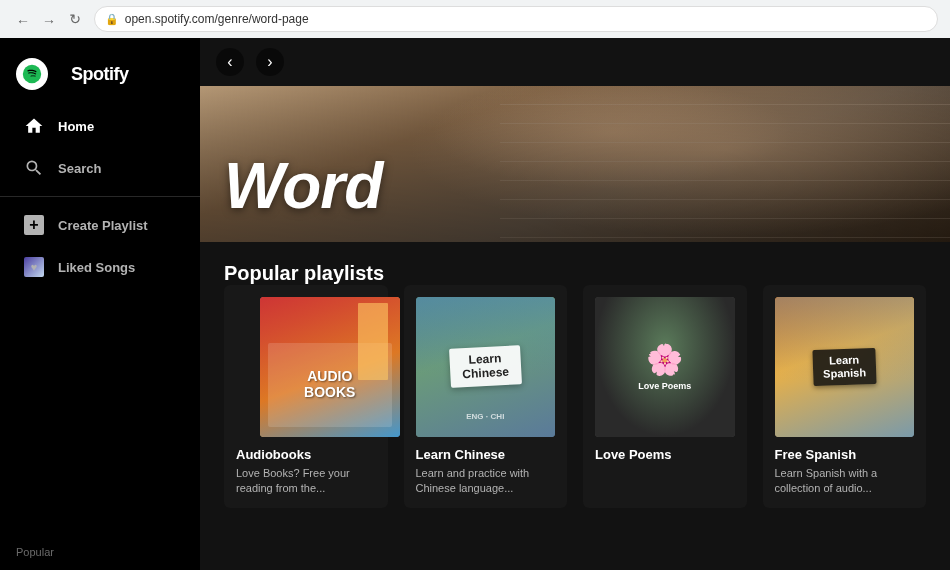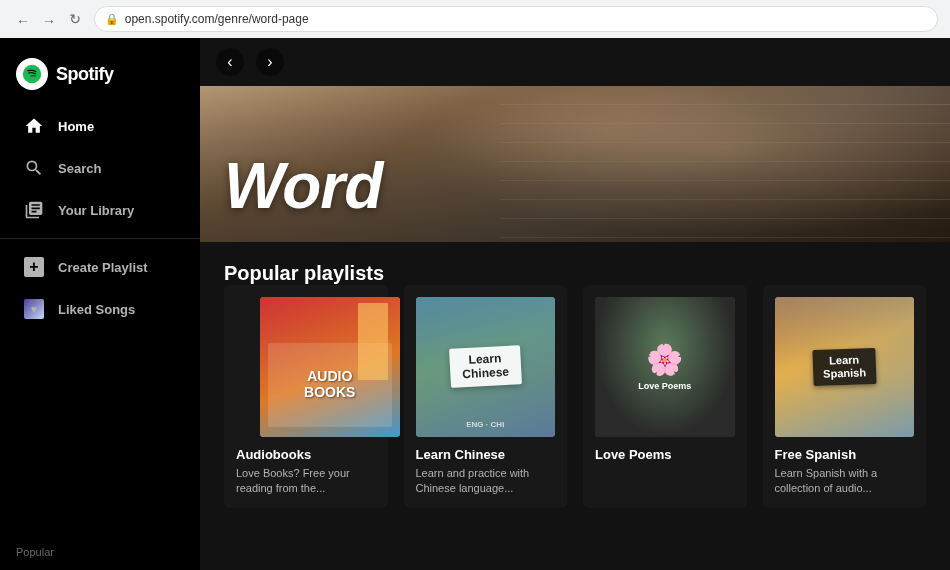--- a/index.html
+++ b/index.html
@@ -89,20 +89,21 @@
     }
     .spotify-logo-inner {
       width: 20px;
       height: 20px;
     }
     .spotify-name {
       color: #fff;
       font-size: 18px;
       font-weight: 700;
       letter-spacing: -0.5px;
+      margin-left: 15px;
     }
     .sidebar-nav {
       display: flex;
       flex-direction: column;
       gap: 2px;
       padding: 0 16px;
     }
     .sidebar-item {
       display: flex;
       align-items: center;
@@ -397,28 +398,20 @@
 
       <a class="sidebar-item">
         <span class="sidebar-icon">
           <svg width="20" height="20" viewBox="0 0 24 24" fill="currentColor">
             <path d="M15.5 14h-.79l-.28-.27A6.47 6.47 0 0 0 16 9.5 6.5 6.5 0 1 0 9.5 16c1.61 0 3.09-.59 4.23-1.57l.27.28v.79l5 4.99L20.49 19l-4.99-5zm-6 0C7.01 14 5 11.99 5 9.5S7.01 5 9.5 5 14 7.01 14 9.5 11.99 14 9.5 14z"></path>
           </svg>
         </span>
         <span>Search</span>
       </a>
 
-      <a class="sidebar-item">
-        <span class="sidebar-icon">
-          <svg width="20" height="20" viewBox="0 0 24 24" fill="currentColor">
-            <path d="M4 6H2v14c0 1.1.9 2 2 2h14v-2H4V6zm16-4H8c-1.1 0-2 .9-2 2v12c0 1.1.9 2 2 2h12c1.1 0 2-.9 2-2V4c0-1.1-.9-2-2-2zm-1 9H9V9h10v2zm-4 4H9v-2h6v2zm4-8H9V5h10v2z"></path>
-          </svg>
-        </span>
-        <span>Your Library</span>
-      </a>
     </div>
 
     <div class="sidebar-divider"></div>
 
     <div class="sidebar-nav">
 
       <a class="sidebar-item sidebar-item-plus">
         <span class="sidebar-icon">+</span>
         <span>Create Playlist</span>
       </a>
@@ -467,21 +460,21 @@
         </div>
 
         <div class="playlist-card">
           <div class="playlist-thumb thumb-chinese">
             <div class="thumb-cn-text">
               <div style="position:absolute;inset:0;background:linear-gradient(160deg,#5a8a8a 0%,#6a9a7a 40%,#5a7a9a 100%);"></div>
               <div style="position:absolute;top:0;left:0;right:0;height:55%;background:linear-gradient(to bottom,rgba(80,140,180,0.5),transparent);border-radius:4px 4px 0 0;"></div>
               <div style="position:relative;z-index:1;background:rgba(255,255,255,0.92);padding:5px 12px;border-radius:2px;transform:rotate(-3deg);box-shadow:0 2px 6px rgba(0,0,0,0.3);">
                 <div style="font-size:12px;font-weight:900;color:#222;text-align:center;line-height:1.2;">Learn<br>Chinese</div>
               </div>
-              <div style="position:absolute;bottom:8px;color:rgba(255,255,255,0.7);font-size:8px;font-weight:600;">ENG · CHI</div>
+              <div style="position:absolute;bottom:16px;color:rgba(255,255,255,0.7);font-size:8px;font-weight:600;">ENG · CHI</div>
             </div>
           </div>
           <div class="playlist-name">Learn Chinese</div>
           <div class="playlist-desc">Learn and practice with Chinese language...</div>
         </div>
 
         <div class="playlist-card">
           <div class="playlist-thumb thumb-lovepoems">
             <div class="thumb-lp-inner">
               <div style="position:absolute;inset:0;background:radial-gradient(ellipse at 50% 35%,#5a7a5a 0%,#2a2a2a 70%);"></div>

